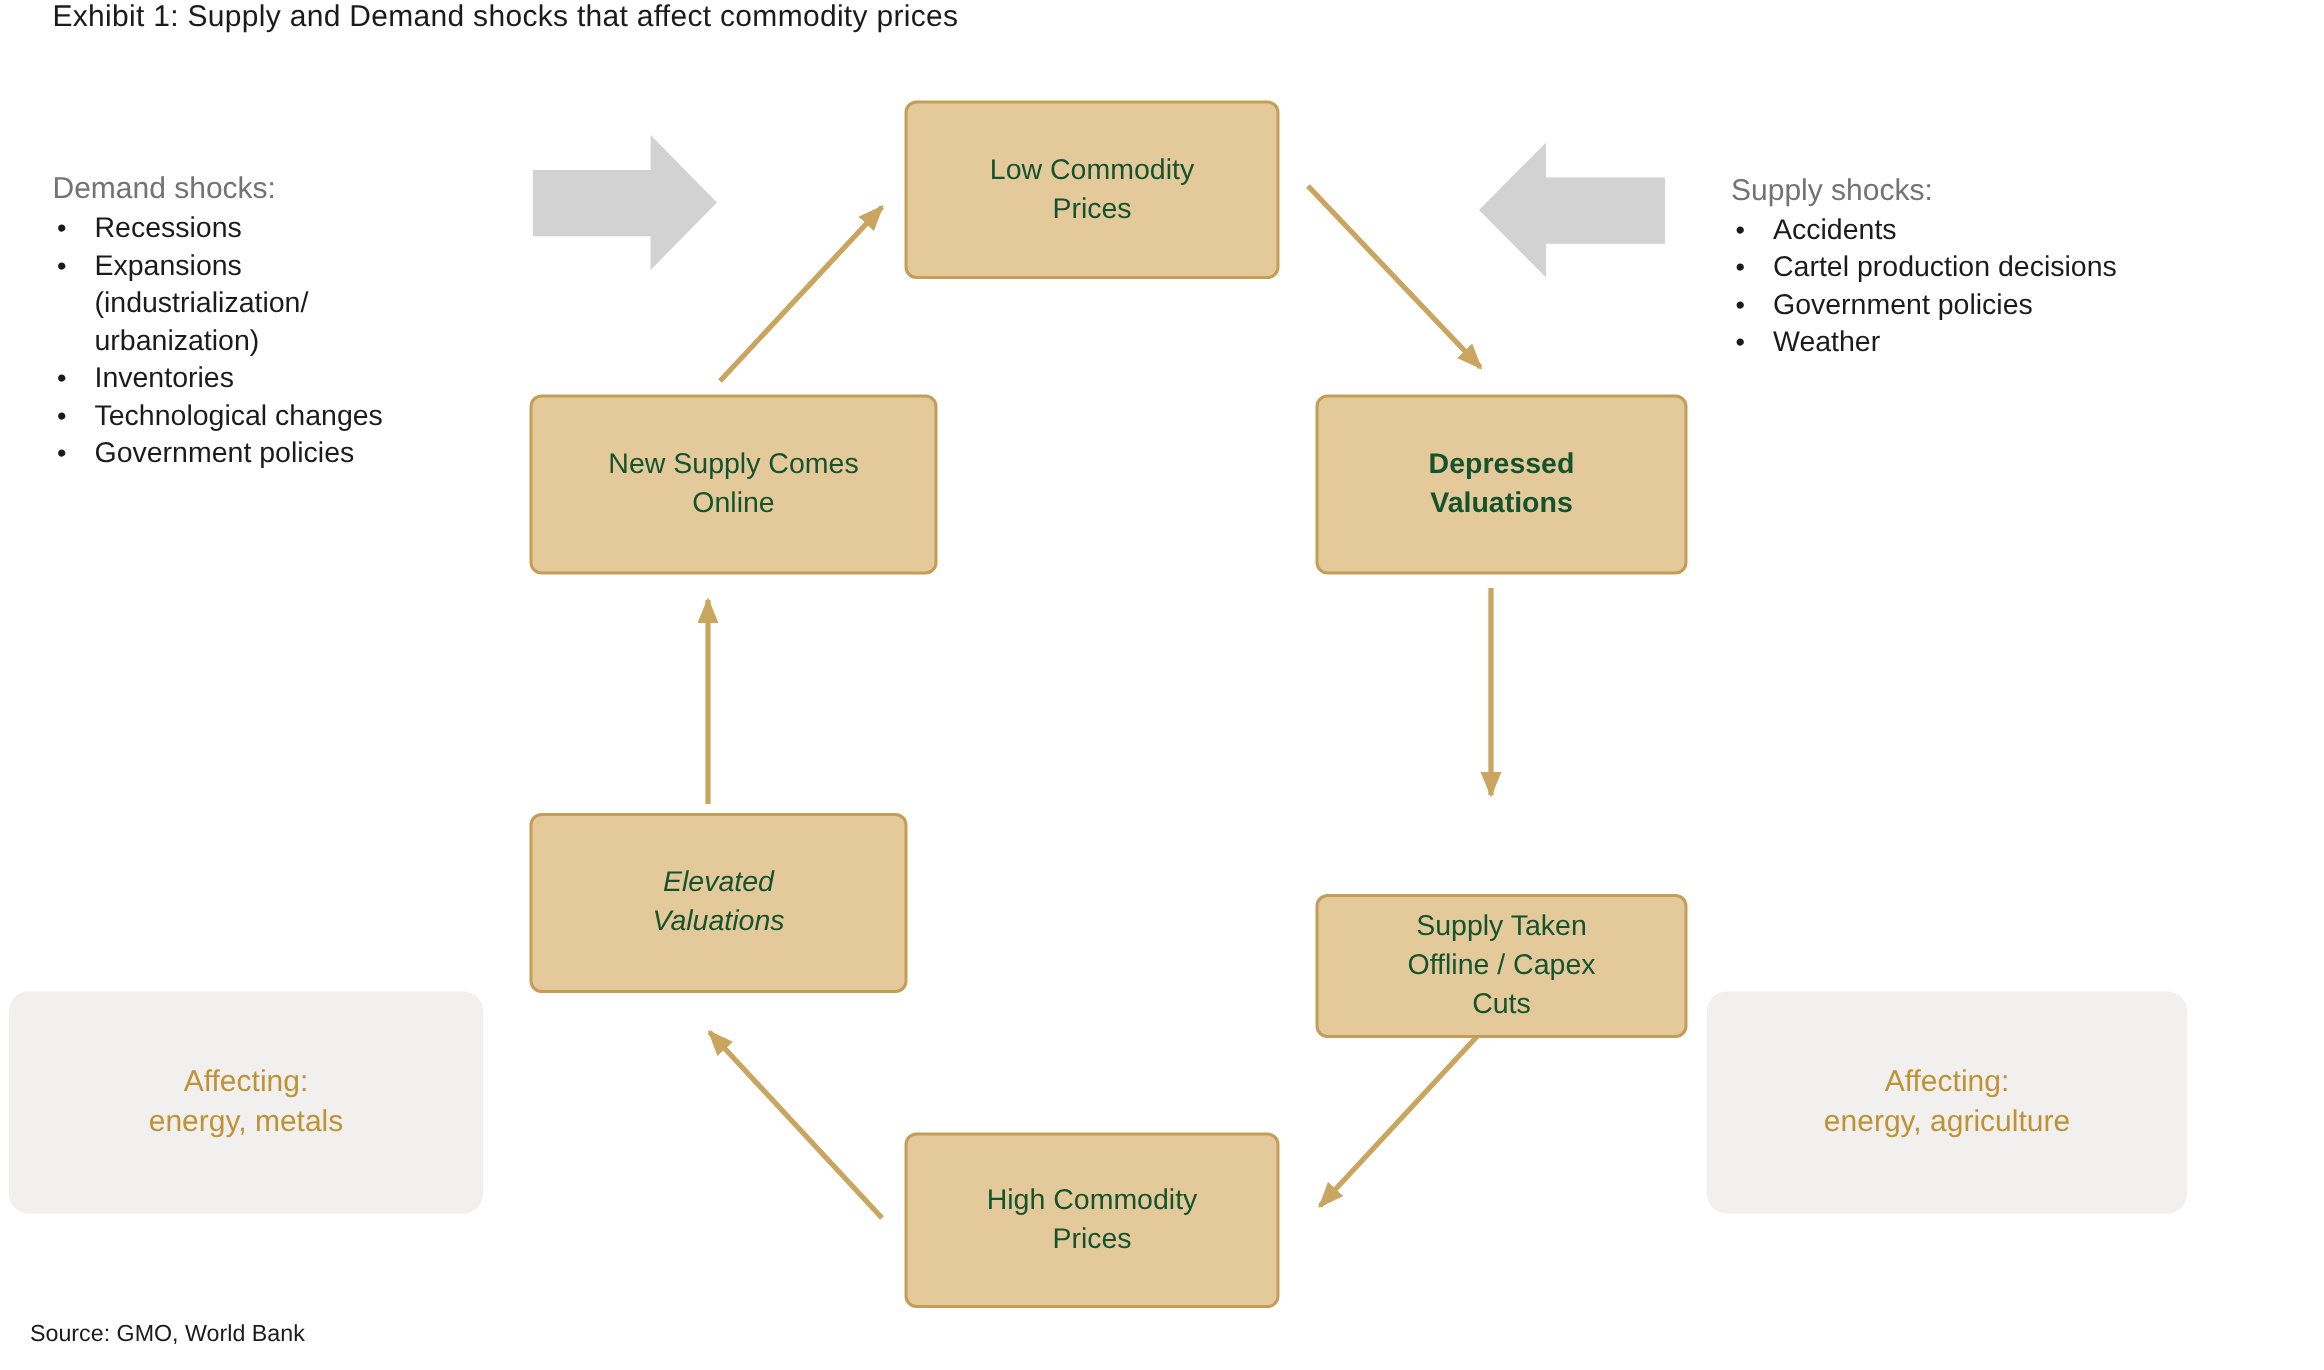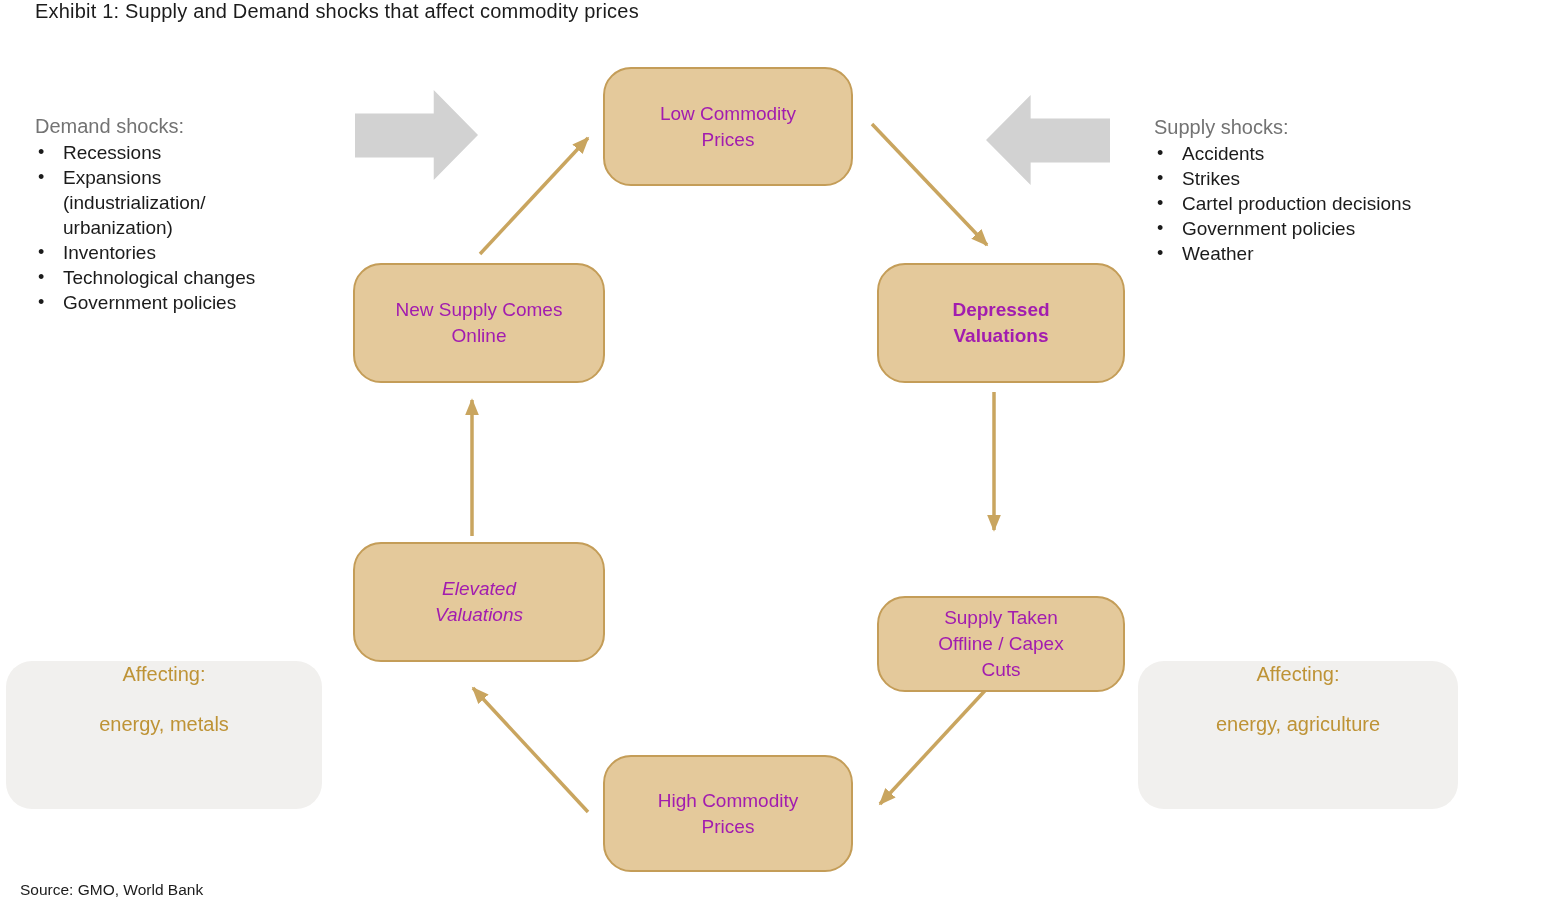--- a/index.html
+++ b/index.html
@@ -12,37 +12,37 @@
   .shock-block{position:absolute;}
   .shock-heading{font-size:20px;color:#737373;margin:0 0 2px 0;}
   .shock-list{list-style:none;margin:0;padding:0;}
   .shock-list li{position:relative;padding-left:28px;font-size:19px;line-height:25px;
                  color:#1b1b1b;}
   .shock-list li::before{content:"\2022";position:absolute;left:3px;top:0;font-size:18px;color:#1b1b1b;}
   #demand-block{left:35px;top:115px;width:258px;}
   #supply-block{left:1154px;top:116px;width:390px;}
 
   
-  .node{position:absolute;background:#E4C99B;border:2px solid #C49D58;border-radius:28px;
+  .node{position:absolute;background:#E4C99B;border:2px solid #C49D58;border-radius:8px;
         display:flex;align-items:center;justify-content:center;text-align:center;
-        font-size:19px;line-height:26px;color:#a21caf;box-sizing:border-box;}
+        font-size:19px;line-height:26px;color:#14532d;box-sizing:border-box;}
   .node span{display:inline-block;}
 
   
   .block-arrow{position:absolute;background:#D2D2D2;}
   .block-arrow.right{clip-path:polygon(0% 26%,64% 26%,64% 0%,100% 50%,64% 100%,64% 75%,0% 75%);}
   .block-arrow.left {clip-path:polygon(100% 26%,36% 26%,36% 0%,0% 50%,36% 100%,36% 75%,100% 75%);}
 
   
   #connectors{position:absolute;left:0;top:0;width:1549px;height:913px;pointer-events:none;}
 
   
-  .panel{position:absolute;background:#F1F0EE;border-radius:26px;
-         display:flex;flex-direction:column;align-items:center;justify-content:flex-start;
-         text-align:center;color:#BE9336;font-size:20px;line-height:27px;gap:23px;}
+  .panel{position:absolute;background:#F1F0EE;border-radius:13px;
+         display:flex;flex-direction:column;align-items:center;justify-content:center;
+         text-align:center;color:#BE9336;font-size:20px;line-height:27px;}
   #panel-left{left:6px;top:661px;width:316px;height:148px;}
   #panel-right{left:1138px;top:661px;width:320px;height:148px;}
 
   .source{position:absolute;left:20px;top:881px;font-size:15.5px;color:#1b1b1b;}
 </style>
 </head>
 <body>
 
 <div id="page">
 
@@ -56,21 +56,20 @@
       <li>Inventories</li>
       <li>Technological changes</li>
       <li>Government policies</li>
     </ul>
   </div>
 
   <div class="shock-block" id="supply-block">
     <p class="shock-heading">Supply shocks:</p>
     <ul class="shock-list">
       <li>Accidents</li>
-      <li>Strikes</li>
       <li>Cartel production decisions</li>
       <li>Government policies</li>
       <li>Weather</li>
     </ul>
   </div>
 
   <div class="block-arrow right" style="left:355px;top:90px;width:123px;height:90px;"></div>
   <div class="block-arrow left" style="left:986px;top:95px;width:124px;height:90px;"></div>
 
   <svg id="connectors" viewBox="0 0 1549 913" xmlns="http://www.w3.org/2000/svg">
@@ -102,21 +101,21 @@
   </div>
 
   <div class="node" style="left:603px;top:755px;width:250px;height:117px;">
     <span style="max-width:150px;">High Commodity Prices</span>
   </div>
 
   <div class="node" style="left:353px;top:542px;width:252px;height:120px;">
     <span style="max-width:110px;font-style:italic;">Elevated Valuations</span>
   </div>
 
-  <div class="node" style="left:353px;top:263px;width:252px;height:120px;">
+  <div class="node" style="left:353px;top:263px;width:272px;height:120px;">
     <span style="max-width:180px;">New Supply Comes Online</span>
   </div>
 
   <div class="panel" id="panel-left">
     <div>Affecting:</div>
     <div>energy, metals</div>
   </div>
   <div class="panel" id="panel-right">
     <div>Affecting:</div>
     <div>energy, agriculture</div>

